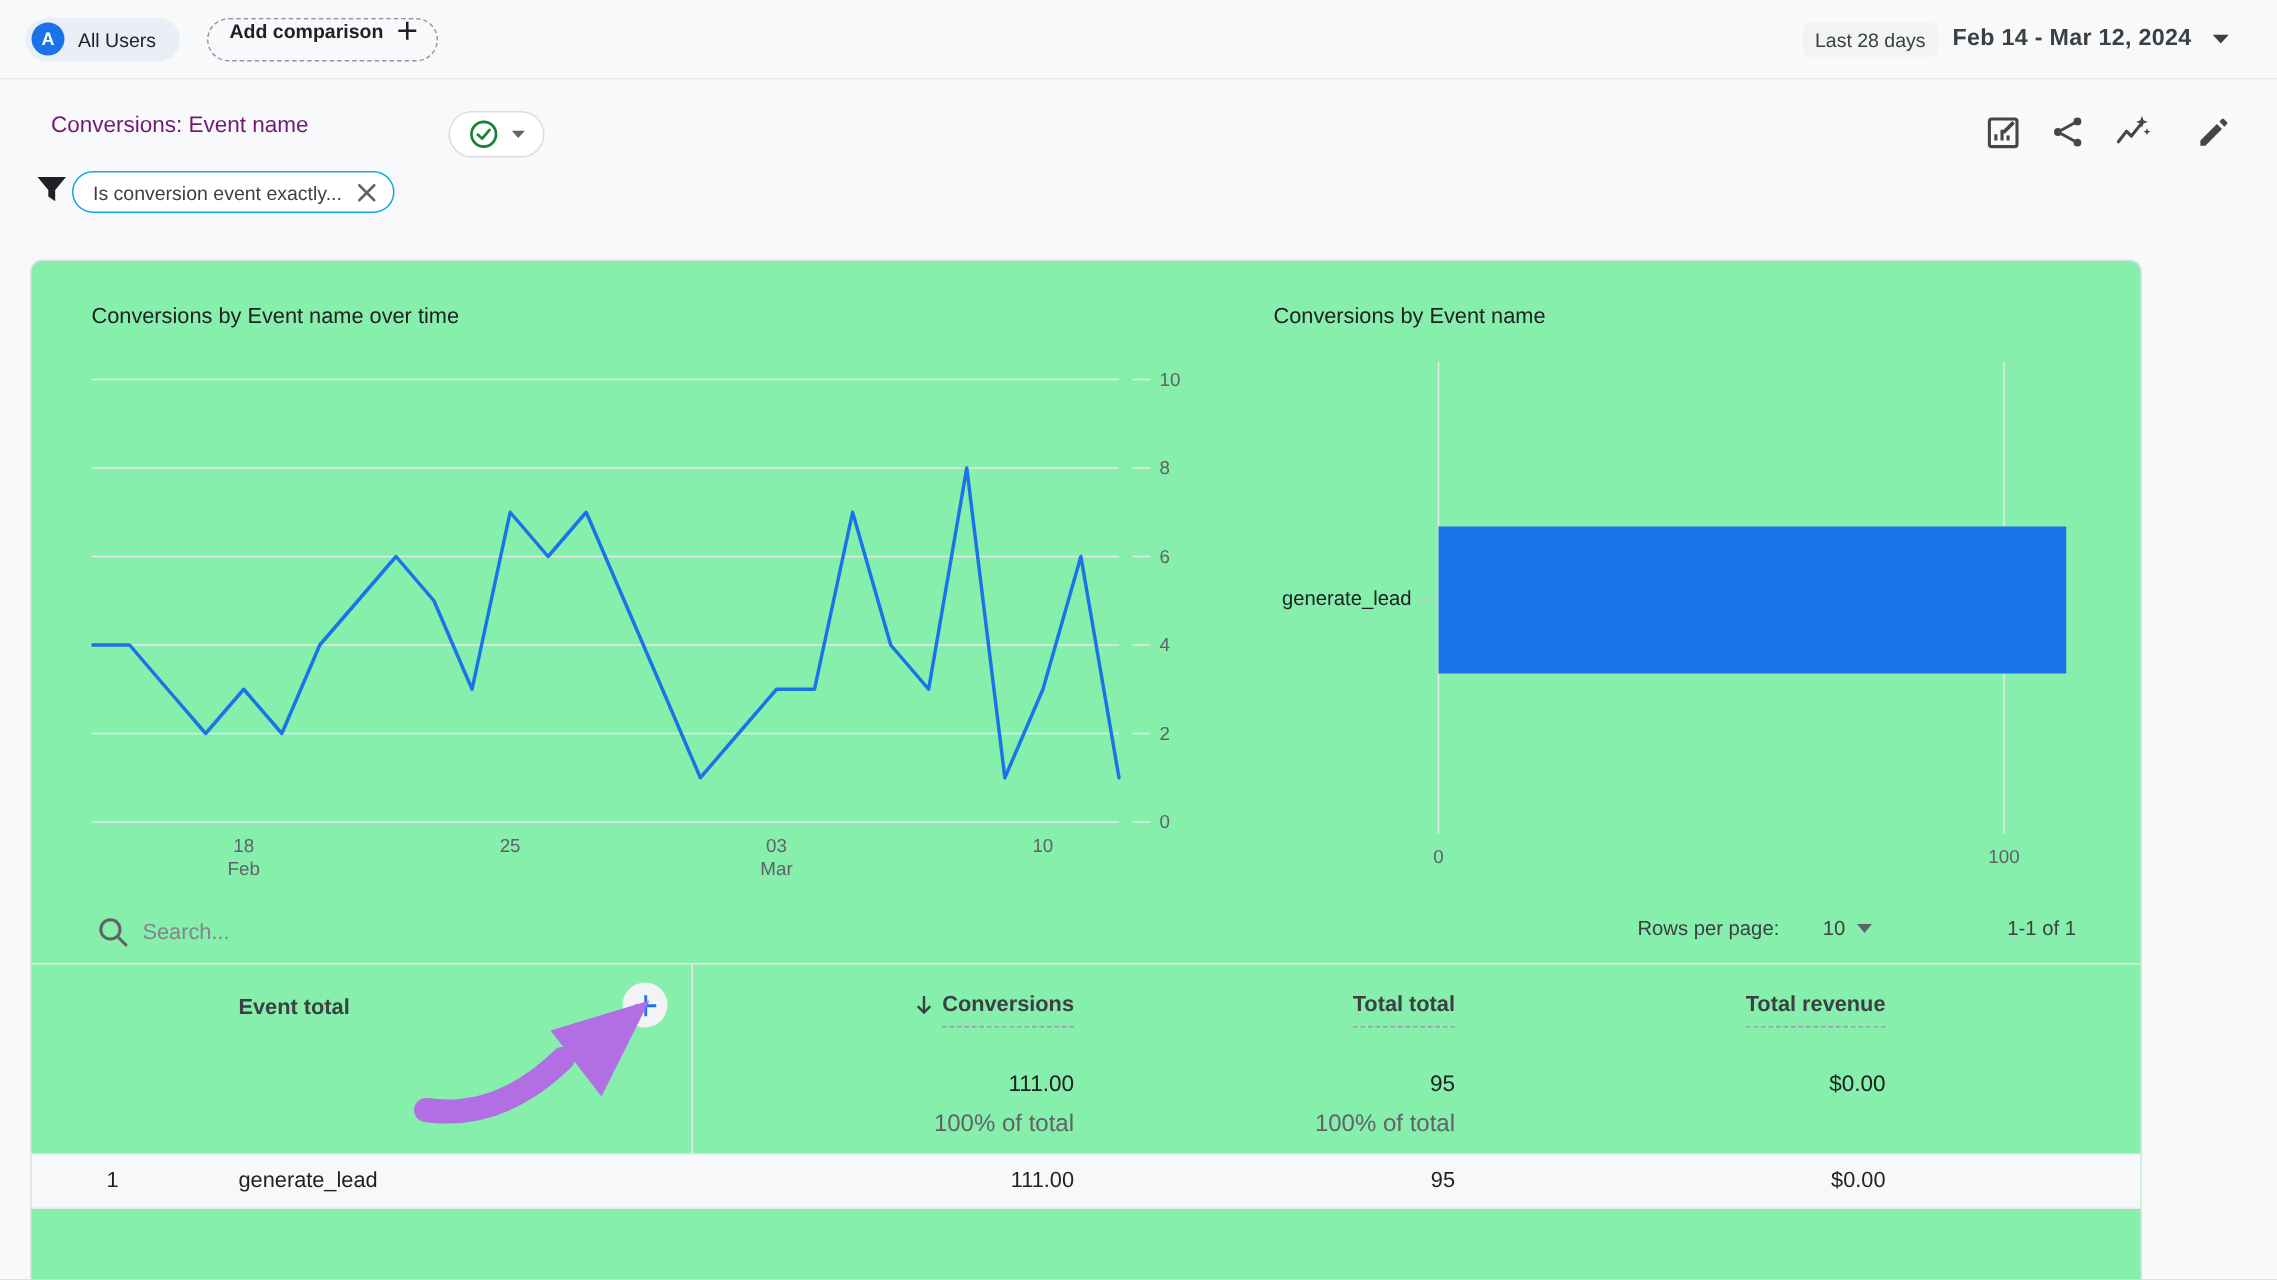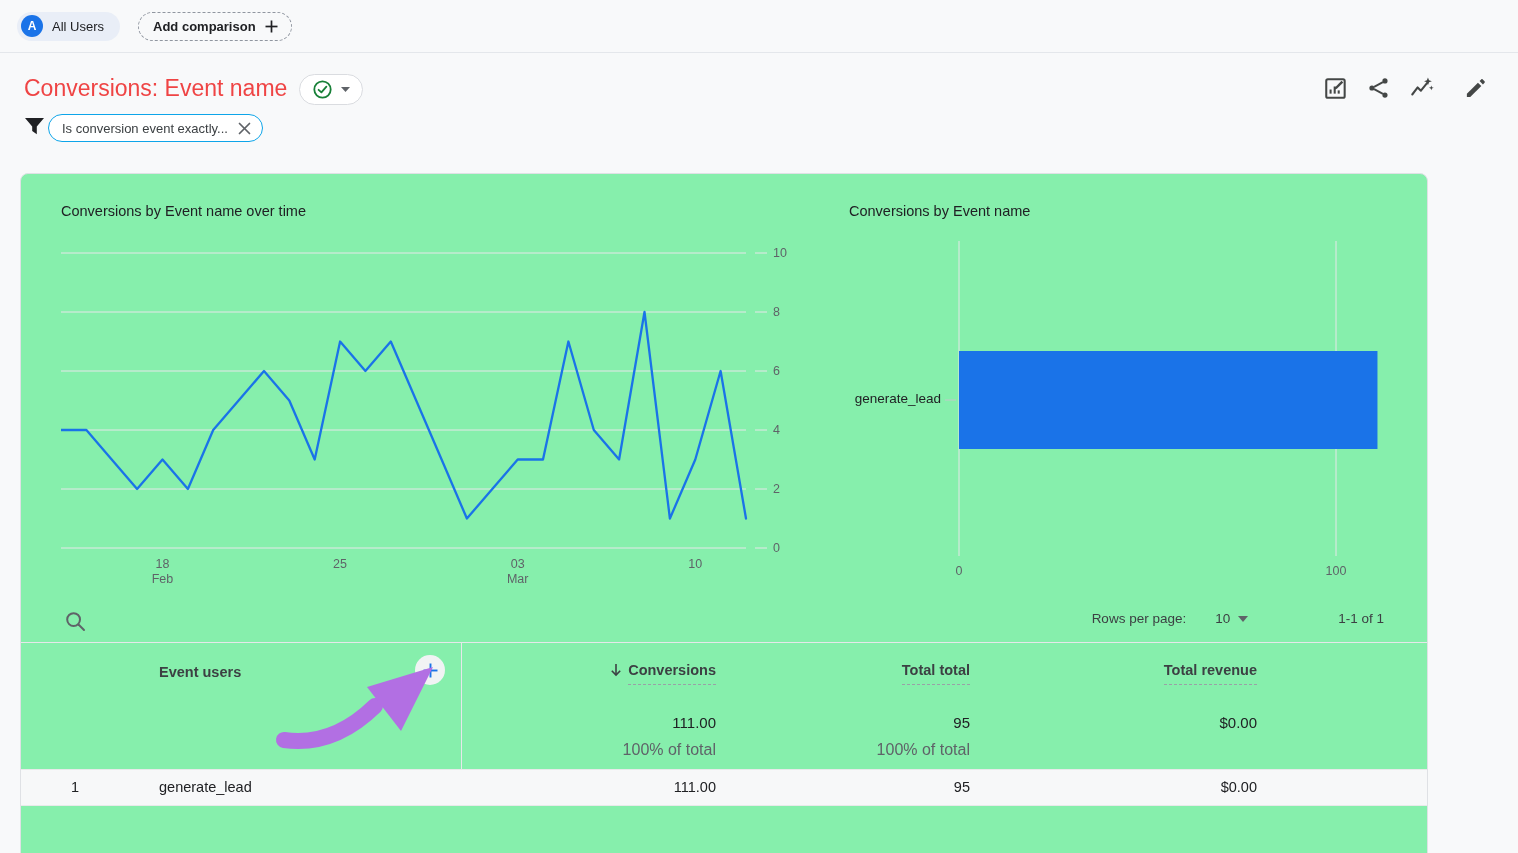--- a/index.html
+++ b/index.html
@@ -8,30 +8,30 @@
   svg { font-family:inherit; display:block; }
 
   
   .topbar { position:absolute; left:0; top:0; width:1518px; height:53px;
             border-bottom:1px solid #e4e7eb; display:flex; align-items:center; padding:0 32px 0 17px; }
   .chip-allusers { display:flex; align-items:center; gap:9px; background:#e9eef7; border-radius:16px;
                    height:29px; padding:0 16px 0 4px; cursor:pointer; }
   .avatar { width:22px; height:22px; border-radius:50%; background:#1a73e8; color:#fff;
             font-size:12px; font-weight:bold; display:flex; align-items:center; justify-content:center; }
   .chip-allusers .lbl { font-size:13px; color:#202124; }
-  .chip-add { margin-left:18px; display:flex; align-items:center; gap:8px; border:1px dashed #9096a0;
+  .chip-add { margin-left:18px; display:flex; gap:8px; border:1px dashed #9096a0;
               border-radius:16px; height:29px; padding:0 12px 0 14px; cursor:pointer; }
   .chip-add .lbl { font-size:13px; font-weight:bold; color:#202124; }
   .topbar-right { margin-left:auto; display:flex; align-items:center; gap:10px; }
   .date-badge { background:#f1f3f4; border-radius:4px; padding:4px 8px; font-size:13px; color:#3c4043; }
   .date-range { font-size:15.5px; font-weight:bold; color:#3c4043; letter-spacing:.2px; }
   .caret { margin-left:4px; }
 
   
-  .page-title { position:absolute; left:24px; top:75px; font-size:23px; color:#ef4444; }
+  .page-title { position:absolute; left:34px; top:75px; font-size:15px; color:#701a75; }
   .title-badge { position:absolute; left:299px; top:74px; width:64px; height:31px; border:1px solid #dadce0;
                  border-radius:16px; background:#fff; display:flex; align-items:center; justify-content:center;
                  gap:9px; cursor:pointer; }
   .header-icons { position:absolute; top:75px; right:29px; display:flex; align-items:center; gap:17px; }
   .hicon { width:26px; height:26px; cursor:pointer; }
   .hicon.last { margin-left:11px; }
 
   
   .filter-funnel { position:absolute; left:24px; top:117px; cursor:pointer; }
   .filter-chip { position:absolute; left:48px; top:114px; height:28px; border:1px solid #0ea5e9;
@@ -95,20 +95,27 @@
     <span class="avatar">
         <span>A</span>
       </span>
     <span class="lbl">All Users</span>
   </div>
   <div class="chip-add">
     <span class="lbl">Add comparison</span>
     <svg width="15" height="15" viewBox="0 0 15 15">
       <line x1="7.5" y1="1.5" x2="7.5" y2="13.5" stroke="#202124" stroke-width="1.7"></line>
       <line x1="1.5" y1="7.5" x2="13.5" y2="7.5" stroke="#202124" stroke-width="1.7"></line>
+    </svg>
+  </div>
+  <div class="topbar-right">
+    <span class="date-badge">Last 28 days</span>
+    <span class="date-range">Feb 14 - Mar 12, 2024</span>
+    <svg class="caret" width="11" height="6" viewBox="0 0 11 6">
+      <polygon points="0,0 11,0 5.5,6" fill="#3c4043"></polygon>
     </svg>
   </div>
 </div>
 
 <div class="page-title">Conversions: Event name</div>
 
 <div class="title-badge">
   <svg width="19" height="19" viewBox="0 0 19 19">
     <circle cx="9.5" cy="9.5" r="8.2" fill="none" stroke="#188038" stroke-width="1.8"></circle>
     <polyline points="5.6,9.8 8.4,12.4 13.4,6.6" fill="none" stroke="#188038" stroke-width="1.8" stroke-linecap="round" stroke-linejoin="round"></polyline>
@@ -194,35 +201,36 @@
       <line x1="487" x2="487" y1="12" y2="327" stroke="#e5e7e9" stroke-width="1"></line>
       <text x="487" y="346" fill="#5f6368" font-size="12.5" text-anchor="middle">100</text>
       <line x1="96" x2="107" y1="171" y2="171" stroke="#c4c7cb" stroke-width="1"></line>
       <rect x="110" y="122" width="418.47" height="98" fill="#1a73e8"></rect>
     </svg>
 
   <svg class="search-icon" width="21" height="21" viewBox="0 0 21 21">
     <circle cx="8.6" cy="8.6" r="6.4" fill="none" stroke="#5f6368" stroke-width="2"></circle>
     <line x1="13.5" y1="13.5" x2="19" y2="19" stroke="#5f6368" stroke-width="2" stroke-linecap="round"></line>
   </svg>
+  <input class="search-input" type="text" placeholder="Search..." style="">
   <div class="rows-cluster">
     <span class="rows-label">Rows per page:</span>
     <span class="rows-select">
       <span class="rows-value">10</span>
       <svg width="10" height="6" viewBox="0 0 10 6">
         <polygon points="0,0 10,0 5,6" fill="#5f6368"></polygon>
       </svg>
     </span>
     <span class="pagination">1-1 of 1</span>
   </div>
 
   <div class="toolbar-divider"></div>
   <div class="col-divider"></div>
 
-  <div class="dim-header">Event users</div>
+  <div class="dim-header">Event total</div>
   <div class="add-dim-btn">
     <svg width="17" height="17" viewBox="0 0 17 17">
       <line x1="8.5" y1="1.5" x2="8.5" y2="15.5" stroke="#1a73e8" stroke-width="1.9"></line>
       <line x1="1.5" y1="8.5" x2="15.5" y2="8.5" stroke="#1a73e8" stroke-width="1.9"></line>
     </svg>
   </div>
 
   <div class="metric-header mh-conv">
     <svg width="12" height="14" viewBox="0 0 12 14" style="margin-top:1px">
       <line x1="6" y1="1" x2="6" y2="11.5" stroke="#3c4043" stroke-width="1.6"></line>

